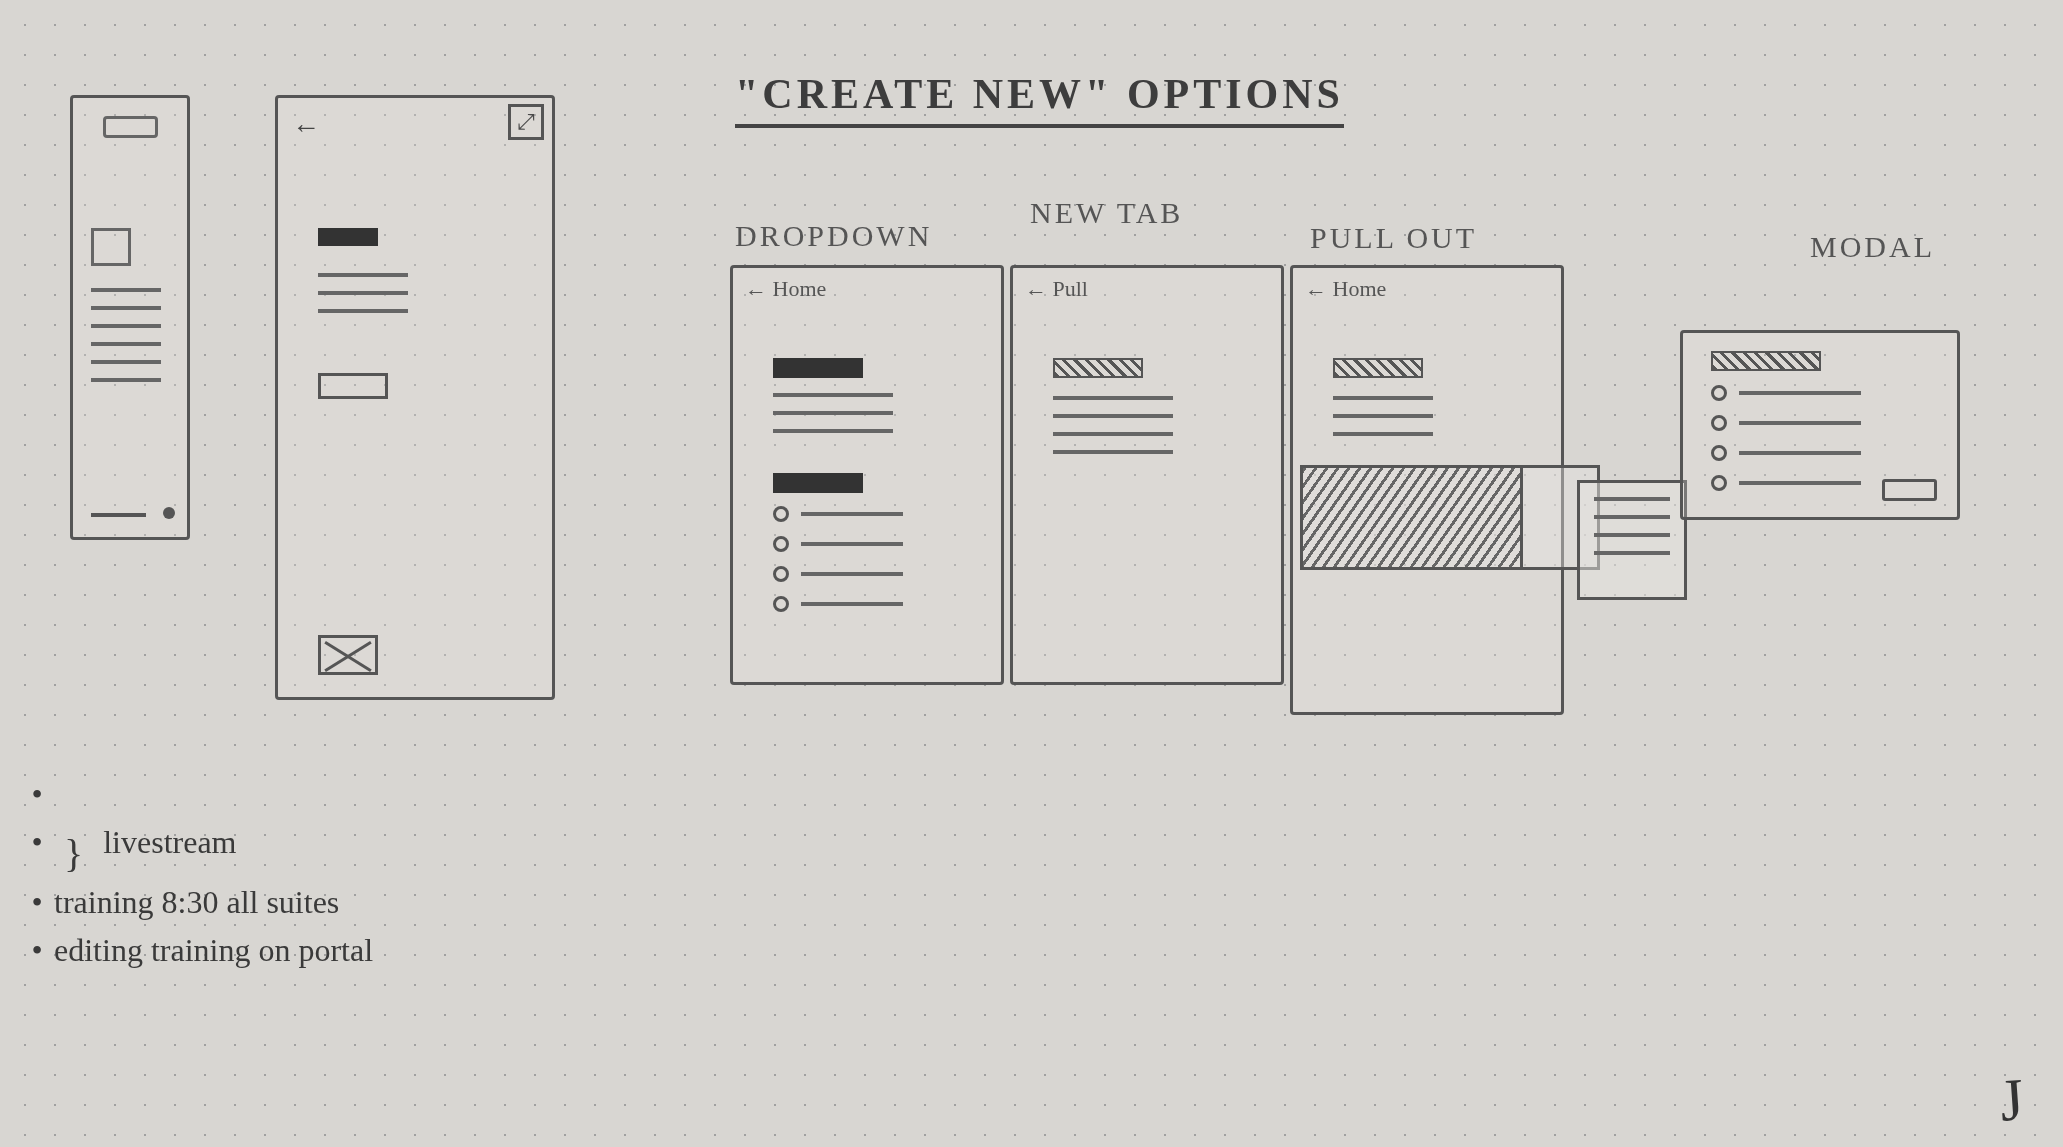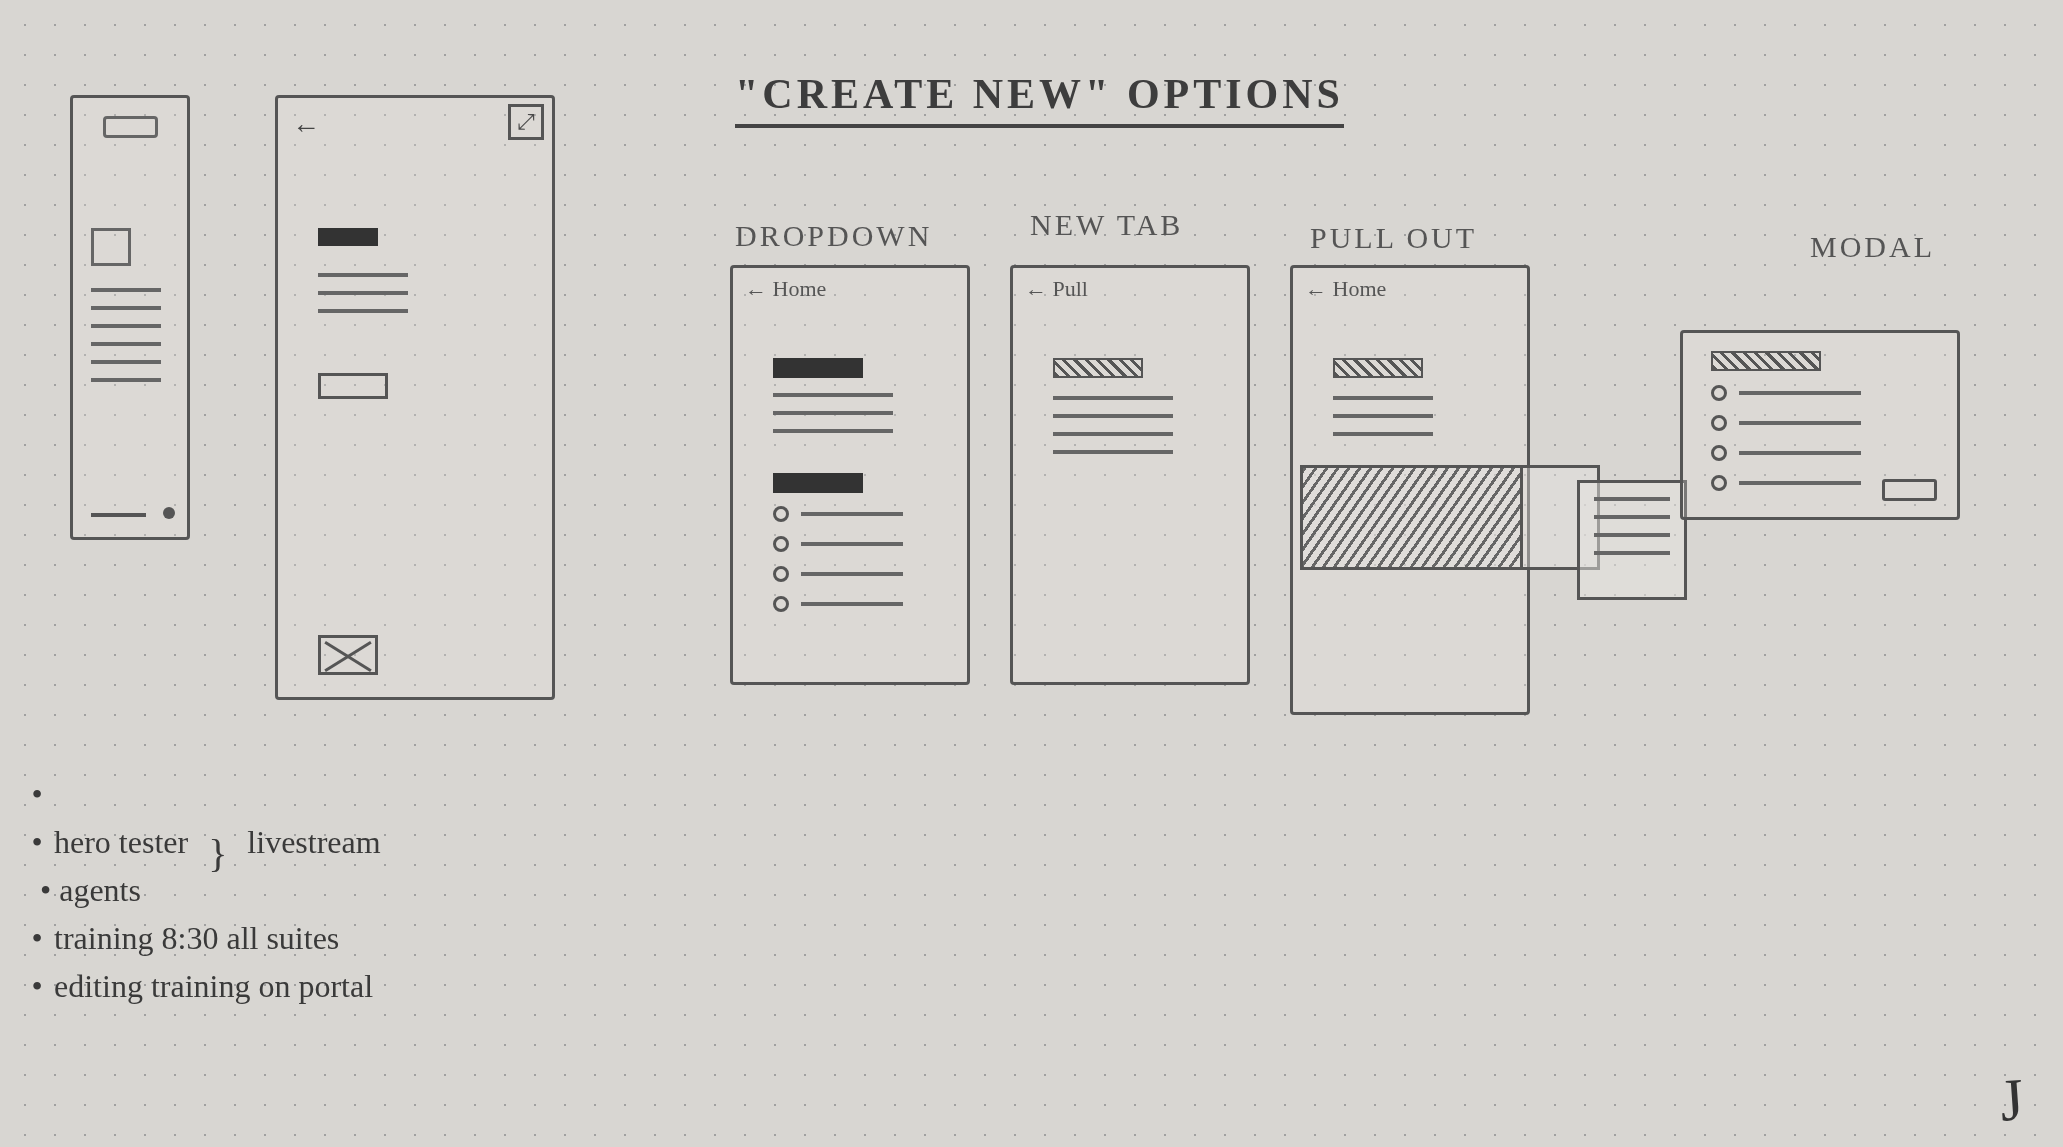--- a/index.html
+++ b/index.html
@@ -87,27 +87,27 @@
     text-transform:uppercase; font-weight:bold; color:#3d3d3d;
     font-family: "Segoe Print","Comic Sans MS",cursive;
   }
 
   .opt-label {
     position:absolute; font-size:30px; letter-spacing:3px;
     text-transform:uppercase; color:#555;
     font-family: "Segoe Print","Comic Sans MS",cursive;
   }
   .lbl-dropdown { left:735px; top:219px; }
-  .lbl-newtab   { left:1030px; top:208px; }
+  .lbl-newtab   { left:1030px; top:196px; }
   .lbl-pullout  { left:1310px; top:221px; }
   .lbl-modal    { left:1810px; top:230px; }
 
   
   .opt-frame {
-    top:265px; width:240px; height:420px;
+    top:265px; width:274px; height:420px;
   }
   .frame-dropdown { left:730px; }
   .frame-newtab   { left:1010px; }
   .frame-pullout  { left:1290px; height:450px; }
 
   .back-label {
     position:absolute; left:12px; top:8px; font-size:22px; color:#555;
     font-family:"Segoe Print","Comic Sans MS",cursive;
   }
 
@@ -300,24 +300,20 @@
   </div>
   <div class="btn"></div>
 </div>
 
 <div class="notes">
   <div class="row">
       <span class="bul">•</span>
     </div>
   <div class="row">
     <span class="bul">•</span>
-    <span>
-      <span>hero tester</span><br>
-      <span style="margin-left:-14px">• </span><span>agents</span>
-    </span>
     <span class="brace">}</span>
     <span>livestream</span>
   </div>
   <div class="row">
       <span class="bul">•</span>
       <span>training 8:30 all suites</span>
     </div>
   <div class="row">
       <span class="bul">•</span>
       <span>editing training on portal</span>

